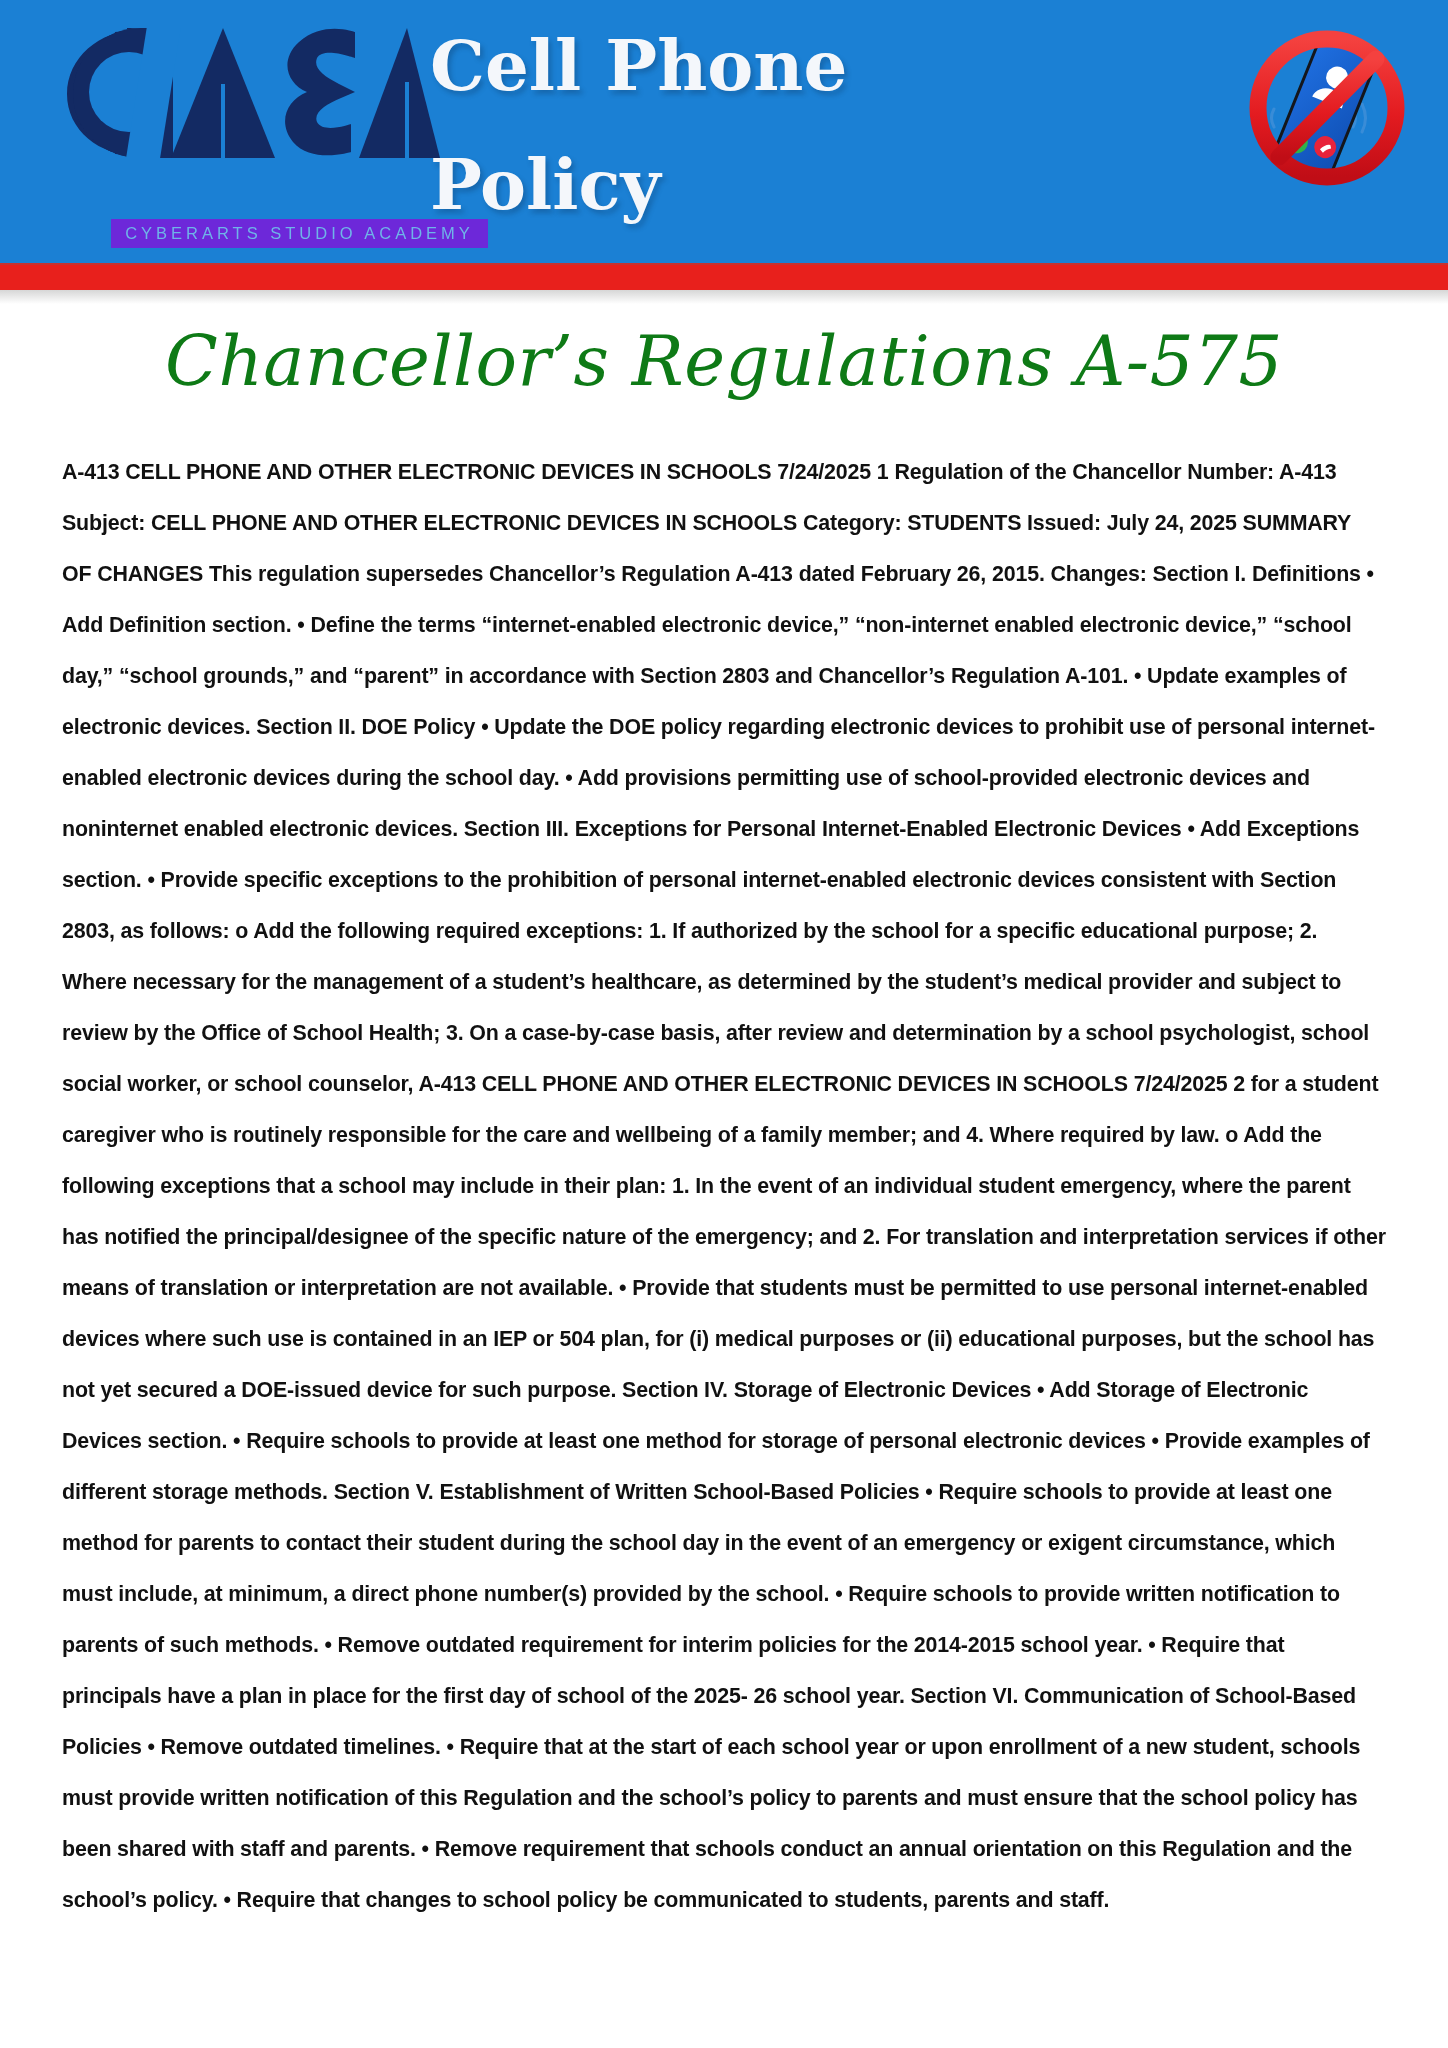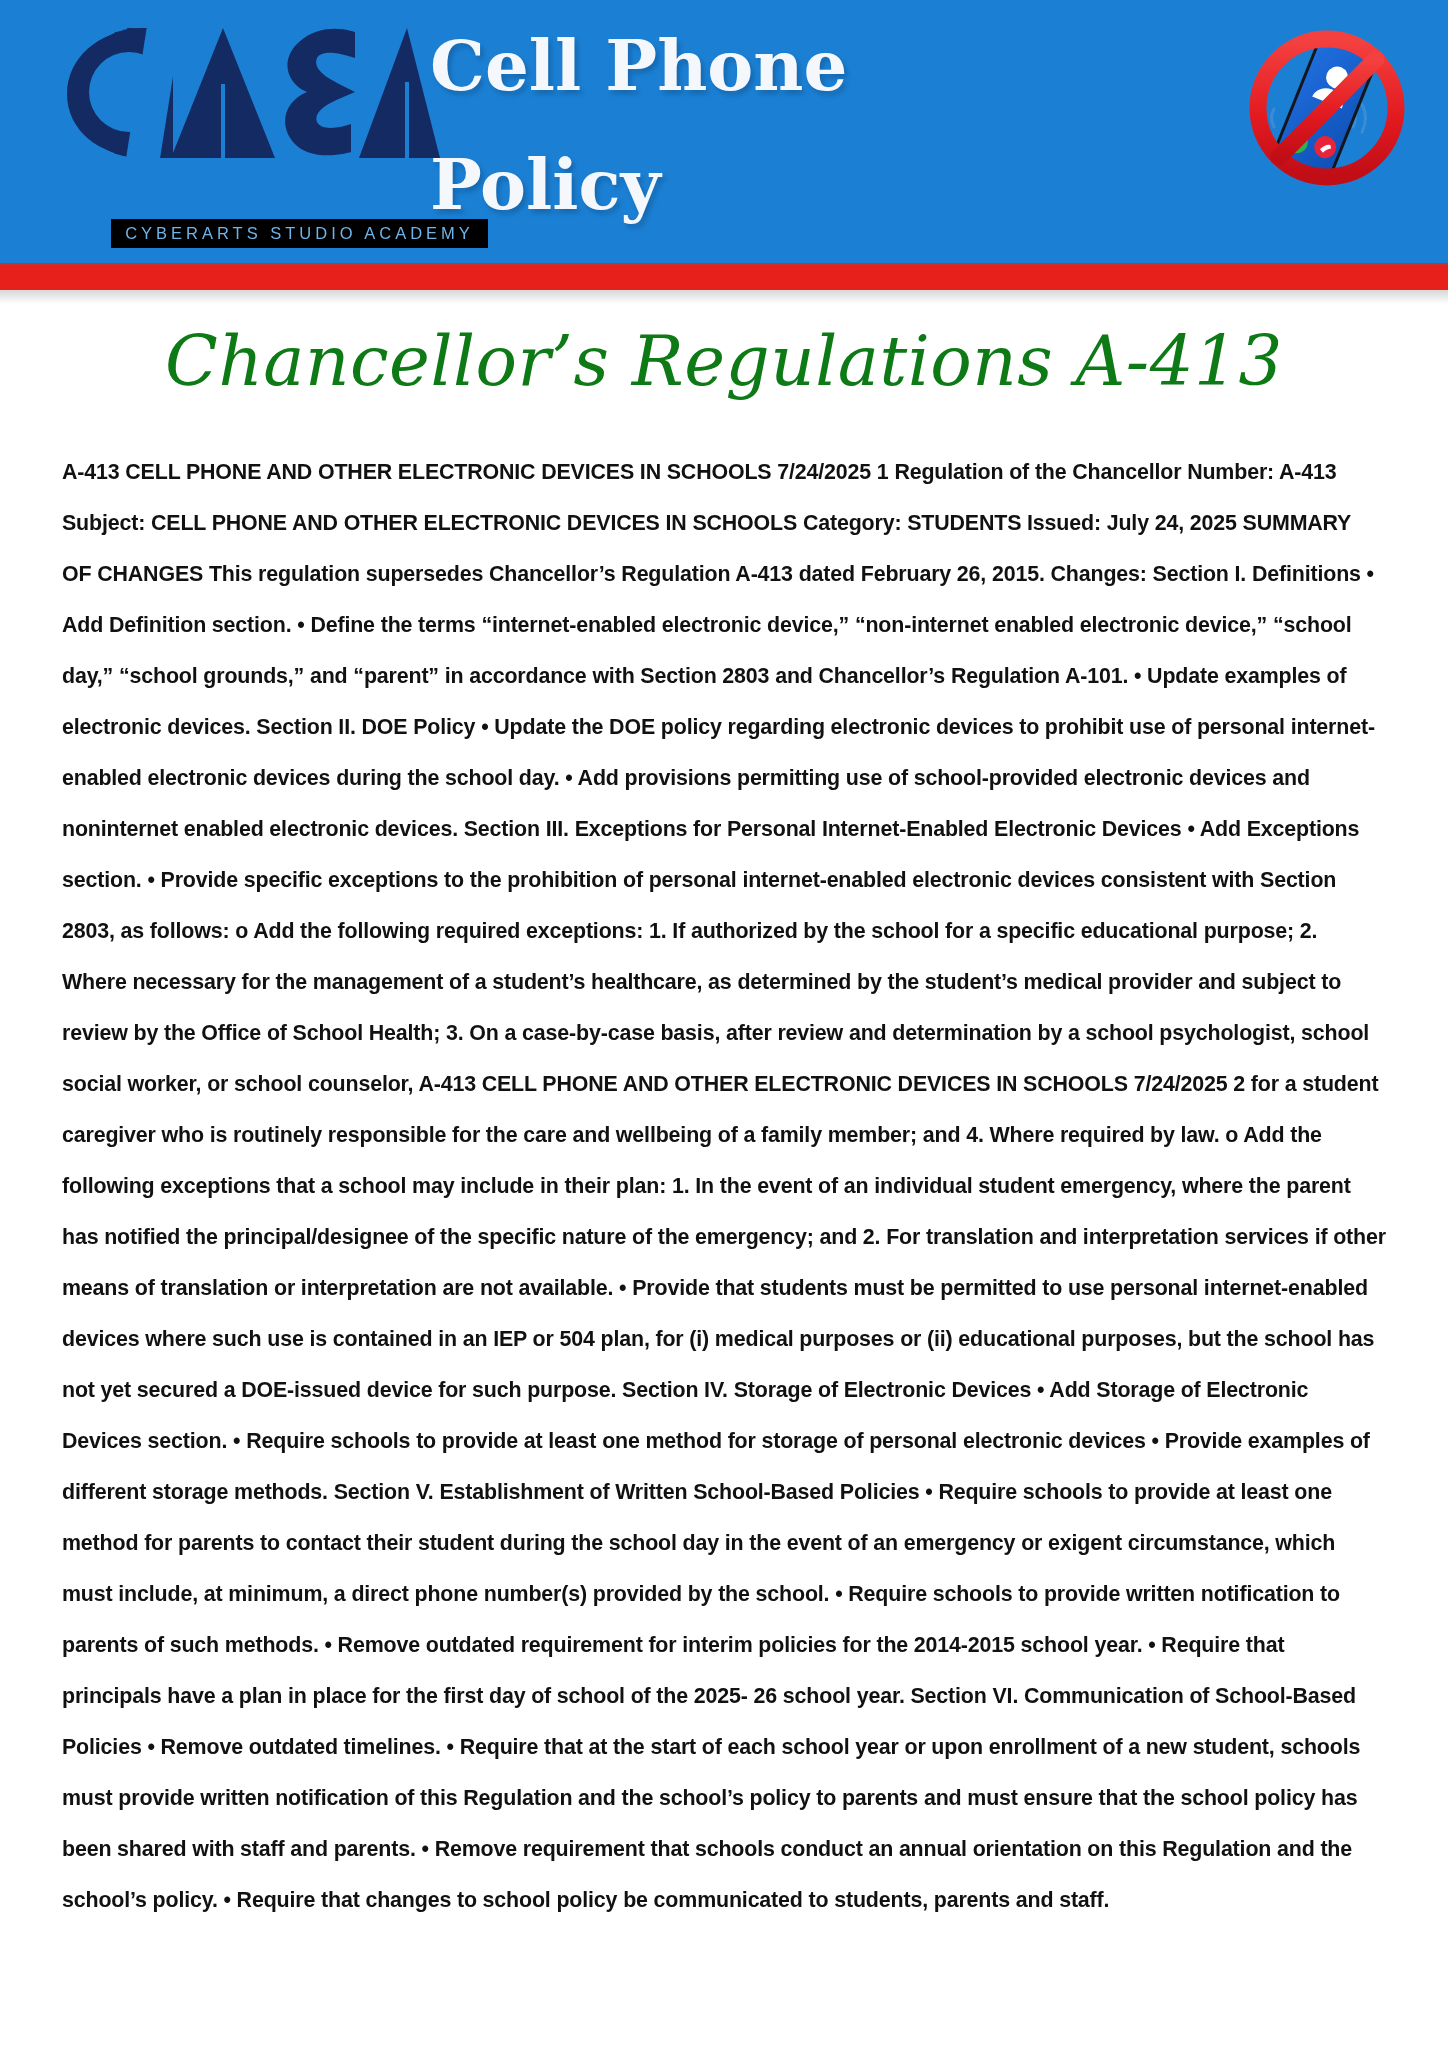--- a/index.html
+++ b/index.html
@@ -38,21 +38,21 @@
     top: 0;
     width: 385px;
     height: 132px;
   }
   .logo-tagline-bar {
     position: absolute;
     left: 56px;
     top: 193px;
     width: 377px;
     height: 29px;
-    background: #000000;
+    background: #6d28d9;
     display: flex;
     align-items: center;
     justify-content: center;
   }
   .logo-tagline-bar span {
     color: #6fb4e8;
     font-family: "Liberation Sans", sans-serif;
     font-size: 16.5px;
     letter-spacing: 4.0px;
     font-weight: 400;
@@ -203,15 +203,15 @@
 
     <circle cx="87" cy="90" r="69" fill="none" stroke="url(#ringGrad)" stroke-width="17"></circle>
     <line x1="39" y1="139" x2="136" y2="41" stroke="url(#ringGrad)" stroke-width="17" stroke-linecap="round"></line>
   </svg>
 </div>
 
 <div class="red-rule"></div>
 <div class="rule-shadow"></div>
 
 <div class="page-body">
-  <h1 class="doc-heading">Chancellor’s Regulations A-413</h1>
+  <h1 class="doc-heading">Chancellor’s Regulations A-575</h1>
   <div class="doc-text">A-413 CELL PHONE AND OTHER ELECTRONIC DEVICES IN SCHOOLS 7/24/2025 1 Regulation of the Chancellor Number: A-413 Subject: CELL PHONE AND OTHER ELECTRONIC DEVICES IN SCHOOLS Category: STUDENTS Issued: July 24, 2025 SUMMARY OF CHANGES This regulation supersedes Chancellor’s Regulation A-413 dated February 26, 2015. Changes: Section I. Definitions • Add Definition section. • Define the terms “internet-enabled electronic device,” “non-internet enabled electronic device,” “school day,” “school grounds,” and “parent” in accordance with Section 2803 and Chancellor’s Regulation A-101. • Update examples of electronic devices. Section II. DOE Policy • Update the DOE policy regarding electronic devices to prohibit use of personal internet-enabled electronic devices during the school day. • Add provisions permitting use of school-provided electronic devices and noninternet enabled electronic devices. Section III. Exceptions for Personal Internet-Enabled Electronic Devices • Add Exceptions section. • Provide specific exceptions to the prohibition of personal internet-enabled electronic devices consistent with Section 2803, as follows: o Add the following required exceptions: 1. If authorized by the school for a specific educational purpose; 2. Where necessary for the management of a student’s healthcare, as determined by the student’s medical provider and subject to review by the Office of School Health; 3. On a case-by-case basis, after review and determination by a school psychologist, school social worker, or school counselor, A-413 CELL PHONE AND OTHER ELECTRONIC DEVICES IN SCHOOLS 7/24/2025 2 for a student caregiver who is routinely responsible for the care and wellbeing of a family member; and 4. Where required by law. o Add the following exceptions that a school may include in their plan: 1. In the event of an individual student emergency, where the parent has notified the principal/designee of the specific nature of the emergency; and 2. For translation and interpretation services if other means of translation or interpretation are not available. • Provide that students must be permitted to use personal internet-enabled devices where such use is contained in an IEP or 504 plan, for (i) medical purposes or (ii) educational purposes, but the school has not yet secured a DOE-issued device for such purpose. Section IV. Storage of Electronic Devices • Add Storage of Electronic Devices section. • Require schools to provide at least one method for storage of personal electronic devices • Provide examples of different storage methods. Section V. Establishment of Written School-Based Policies • Require schools to provide at least one method for parents to contact their student during the school day in the event of an emergency or exigent circumstance, which must include, at minimum, a direct phone number(s) provided by the school. • Require schools to provide written notification to parents of such methods. • Remove outdated requirement for interim policies for the 2014-2015 school year. • Require that principals have a plan in place for the first day of school of the 2025- 26 school year. Section VI. Communication of School-Based Policies • Remove outdated timelines. • Require that at the start of each school year or upon enrollment of a new student, schools must provide written notification of this Regulation and the school’s policy to parents and must ensure that the school policy has been shared with staff and parents. • Remove requirement that schools conduct an annual orientation on this Regulation and the school’s policy. • Require that changes to school policy be communicated to students, parents and staff.</div>
 </div>
 
 </body></html>

